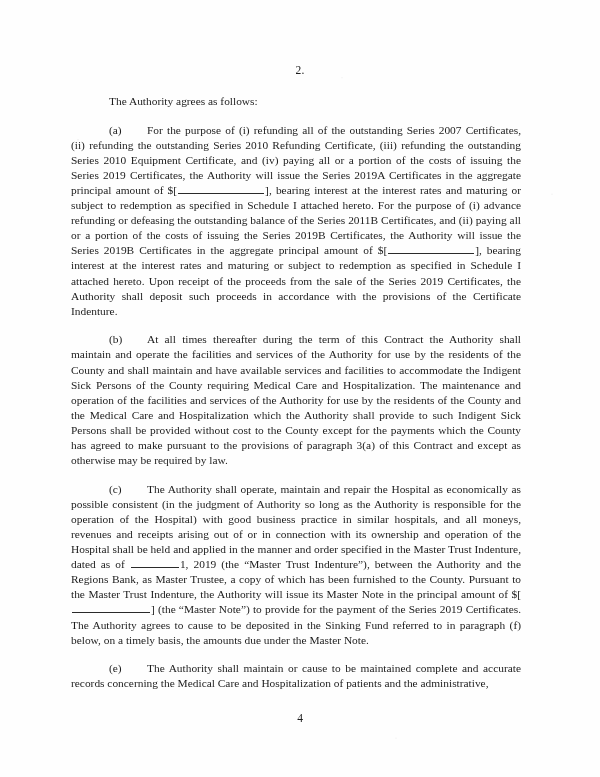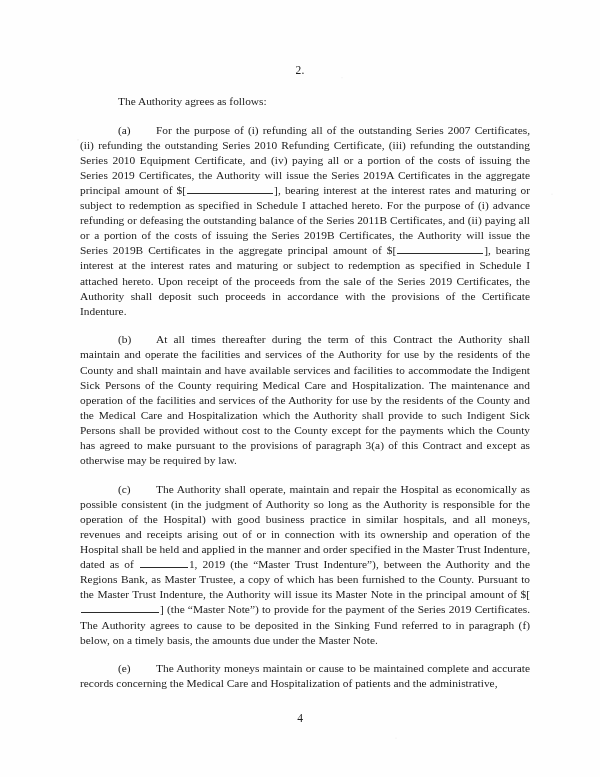--- a/index.html
+++ b/index.html
@@ -47,21 +47,21 @@
     left: 0;
     width: 600px;
     text-align: center;
     font-size: 11.5px;
     letter-spacing: .2px;
   }
 
   .content {
     position: absolute;
     top: 94px;
-    left: 80px;
+    left: 71px;
     width: 450px;
     font-size: 11.4px;
     line-height: 15.1px;
     text-align: justify;
     text-justify: inter-word;
   }
 
   p.para {
     margin: 0 0 13.5px 0;
     text-indent: 0;
@@ -110,20 +110,20 @@
   <div class="content">
 
     <p class="para">
       <span class="intro">The Authority agrees as follows:</span>
     </p>
 
     <div id="paragraph-container">
         <p class="para"><span class="marker">(a)</span><span>For the purpose of (i) refunding all of the outstanding Series 2007 Certificates, (ii) refunding the outstanding Series 2010 Refunding Certificate, (iii) refunding the outstanding Series 2010 Equipment Certificate, and (iv) paying all or a portion of the costs of issuing the Series 2019 Certificates, the Authority will issue the Series 2019A Certificates in the aggregate principal amount of $[</span><span class="blank blank-money"></span><span>], bearing interest at the interest rates and maturing or subject to redemption as specified in Schedule I attached hereto. For the purpose of (i) advance refunding or defeasing the outstanding balance of the Series 2011B Certificates, and (ii) paying all or a portion of the costs of issuing the Series 2019B Certificates, the Authority will issue the Series 2019B Certificates in the aggregate principal amount of $[</span><span class="blank blank-money"></span><span>], bearing interest at the interest rates and maturing or subject to redemption as specified in Schedule I attached hereto. Upon receipt of the proceeds from the sale of the Series 2019 Certificates, the Authority shall deposit such proceeds in accordance with the provisions of the Certificate Indenture.</span></p>
         <p class="para"><span class="marker">(b)</span><span>At all times thereafter during the term of this Contract the Authority shall maintain and operate the facilities and services of the Authority for use by the residents of the County and shall maintain and have available services and facilities to accommodate the Indigent Sick Persons of the County requiring Medical Care and Hospitalization.  The maintenance and operation of the facilities and services of the Authority for use by the residents of the County and the Medical Care and Hospitalization which the Authority shall provide to such Indigent Sick Persons shall be provided without cost to the County except for the payments which the County has agreed to make pursuant to the provisions of paragraph 3(a) of this Contract and except as otherwise may be required by law.</span></p>
         <p class="para"><span class="marker">(c)</span><span>The Authority shall operate, maintain and repair the Hospital as economically as possible consistent (in the judgment of Authority so long as the Authority is responsible for the operation of the Hospital) with good business practice in similar hospitals, and all moneys, revenues and receipts arising out of or in connection with its ownership and operation of the Hospital shall be held and applied in the manner and order specified in the Master Trust Indenture, dated as of </span><span class="blank blank-date"></span><span>1, 2019 (the “Master Trust Indenture”), between the Authority and the Regions Bank, as Master Trustee, a copy of which has been furnished to the County.  Pursuant to the Master Trust Indenture, the Authority will issue its Master Note in the principal amount of $[</span><span class="blank blank-money-sm"></span><span>] (the “Master Note”) to provide for the payment of the Series 2019 Certificates. The Authority agrees to cause to be deposited in the Sinking Fund referred to in paragraph (f) below, on a timely basis, the amounts due under the Master Note.</span></p>
-        <p class="para"><span class="marker">(e)</span><span>The Authority moneys maintain or cause to be maintained complete and accurate records concerning the Medical Care and Hospitalization of patients and the administrative,</span></p>
+        <p class="para"><span class="marker">(e)</span><span>The Authority shall maintain or cause to be maintained complete and accurate records concerning the Medical Care and Hospitalization of patients and the administrative,</span></p>
       </div>
 
   </div>
 
   <div class="page-footer">4</div>
 
 </div>
 
 </body></html>

